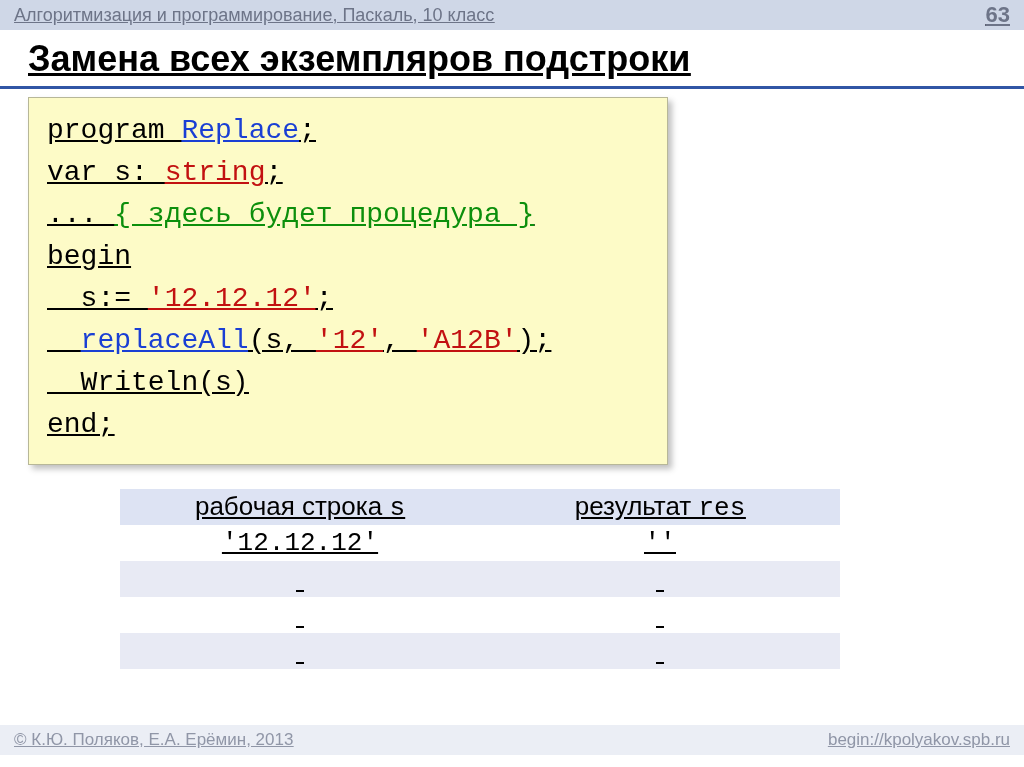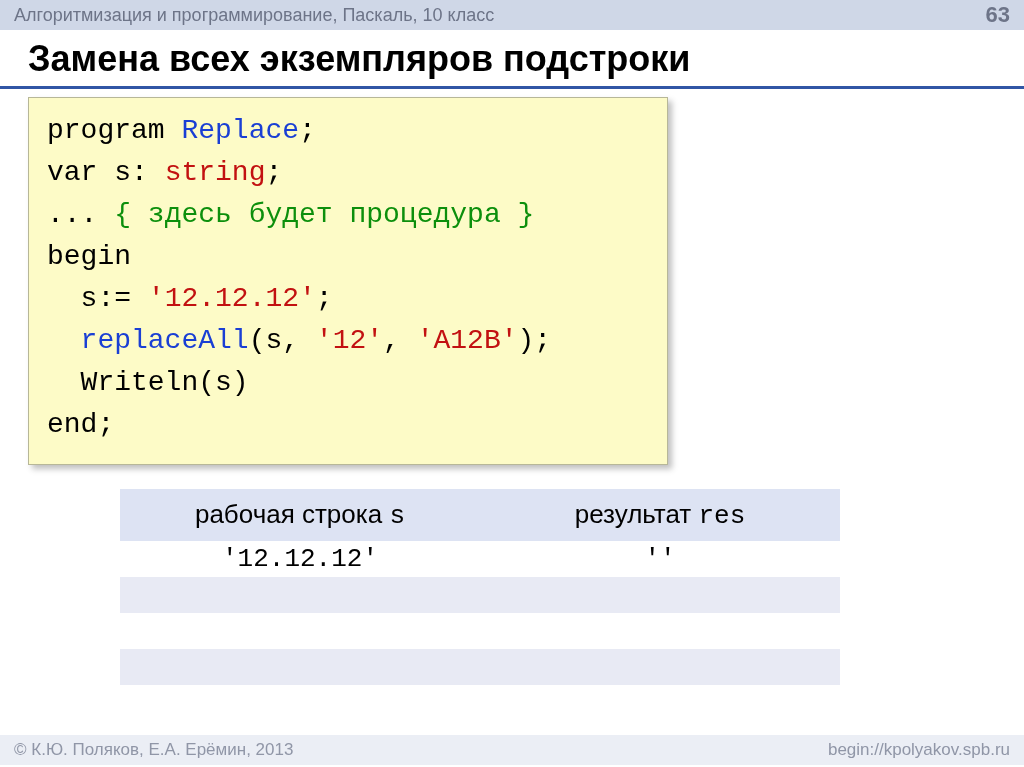--- a/index.html
+++ b/index.html
@@ -1,15 +1,15 @@
 <!DOCTYPE html>
 <html><head>
 <meta charset="utf-8">
 <style>
-  * { margin: 0; padding: 0; box-sizing: border-box; }
+  * { margin: 0; padding: 0; box-sizing: border-box; text-decoration: underline; }
   body {
     width: 1024px;
     height: 767px;
     font-family: Arial, Helvetica, sans-serif;
     background: #ffffff;
     position: relative;
     overflow: hidden;
   }
   .topbar {
     background: #cfd7e7;
@@ -57,30 +57,30 @@
     border-collapse: collapse;
   }
   .table td {
     font-family: Arial, Helvetica, sans-serif;
     font-size: 26px;
     text-align: center;
     height: 36px;
     color: #000;
     vertical-align: middle;
   }
-  .table .hdr td { background: #dde3f3; height: 52px; }
+  .table .hdr td { background: #dde3f3; height: 36px; }
   .table .mono { font-family: "Courier New", Courier, monospace; }
   .table .alt td { background: #e8eaf4; }
   .table .white td { background: #ffffff; }
   .table td.col1 { width: 50%; }
   .table td.col2 { width: 50%; }
 
   .bottombar {
     position: absolute;
-    bottom: 2px; left: 0; right: 0;
+    bottom: 12px; left: 0; right: 0;
     height: 30px;
     background: #ebeef5;
     display: flex;
     align-items: center;
     justify-content: space-between;
     padding: 0 14px;
     color: #9096a7;
     font-size: 17px;
   }
 </style>

